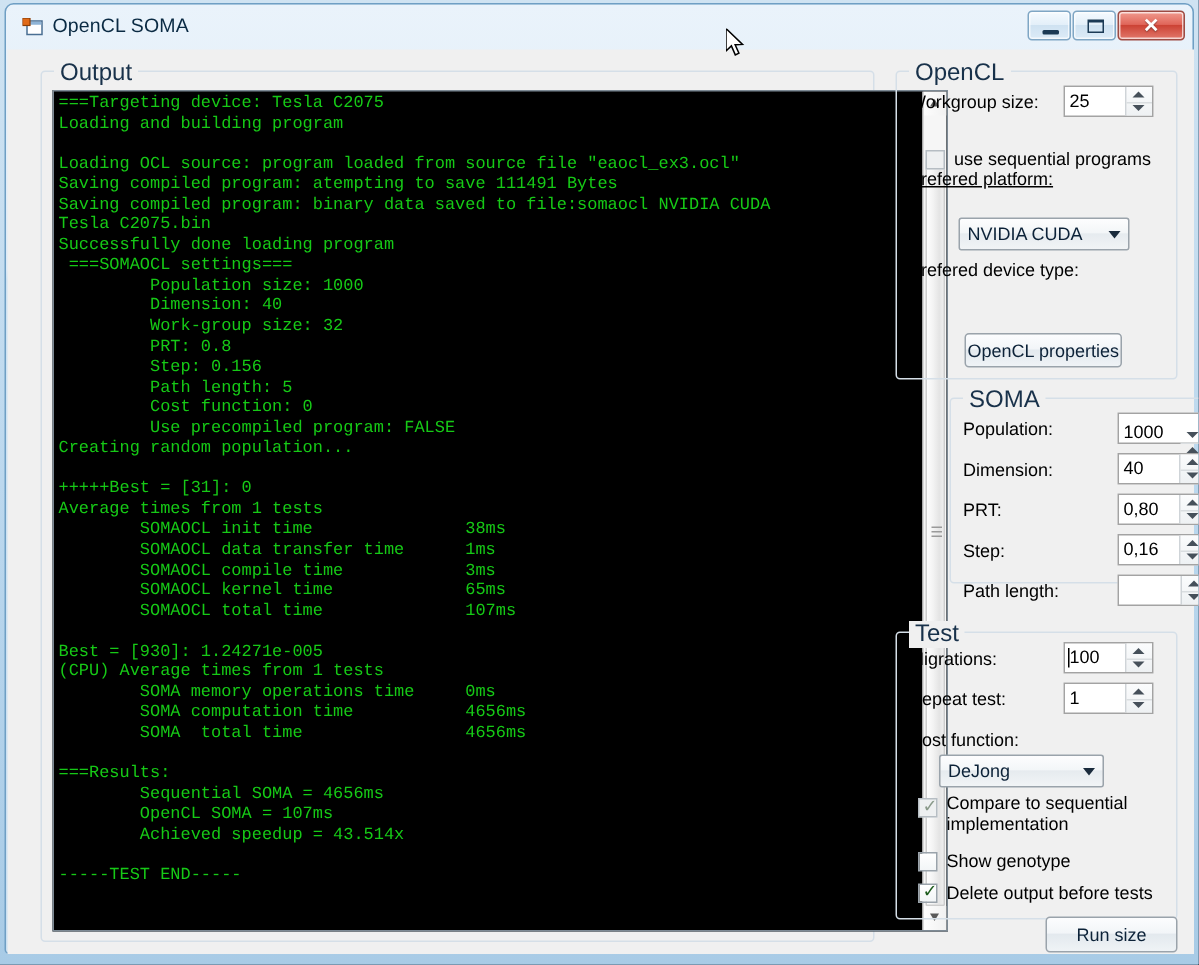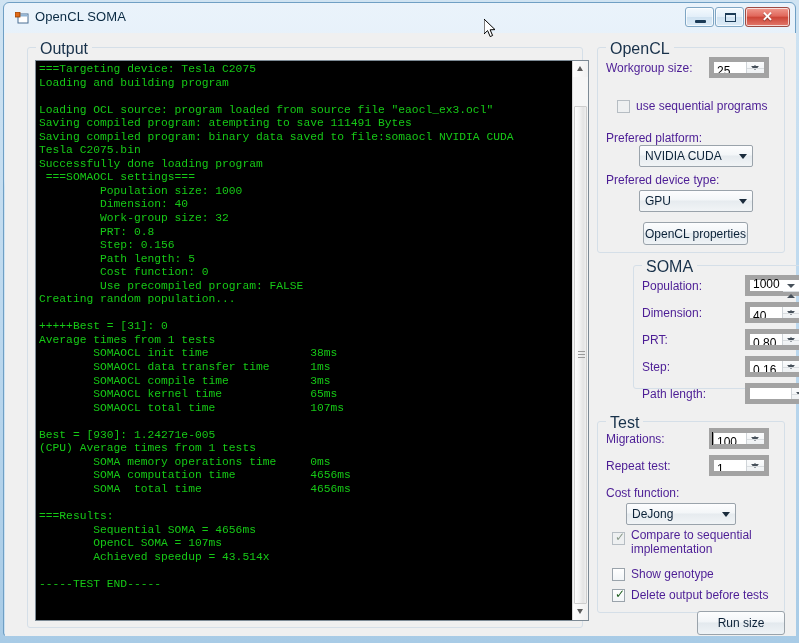--- a/index.html
+++ b/index.html
@@ -114,21 +114,21 @@
     color: #18314a;
     white-space: nowrap;
   }
 
   
   #gb-output { left: 22px; top: 14px; width: 556px; height: 581px; }
 
   .console {
     position: absolute;
     left: 7px; top: 12px;
-    width: 554px; height: 561px;
+    width: 597px; height: 561px;
     background: #000000;
     border: 1px solid #7d8a95;
     box-sizing: border-box;
     overflow: hidden;
   }
   .console-text {
     position: absolute;
     left: 3px; top: 2px;
     width: 528px;
     font-family: "Liberation Mono", "DejaVu Sans Mono", monospace;
@@ -185,29 +185,29 @@
   }
 
   
   #gb-opencl { left: 592px; top: 14px; width: 188px; height: 206px; }
   #gb-soma   { left: 592px; top: 232px; width: 188px; height: 124px; margin-left: 36px; }
   #gb-test   { left: 592px; top: 388px; width: 188px; height: 192px; }
 
   .lbl {
     position: absolute;
     font-size: 12px;
-    color: #4c1d95;
+    color: #000000;
     white-space: nowrap;
   }
 
   
   .spin {
     position: absolute;
     height: 21px;
-    border: 5px solid #a3a3a3;
+    border: 1px solid #a3a3a3;
     background: #ffffff;
     box-sizing: border-box;
     display: flex;
   }
   .spin .val {
     flex: 1;
     font-size: 12px;
     color: #000;
     padding: 2px 0 0 3px;
     box-sizing: border-box;
@@ -416,31 +416,27 @@
           <span class="val">25</span>
           <span class="btns">
             <i class="spin-arrow u"></i>
             <i class="spin-arrow d"></i>
           </span>
         </div>
 
         <span class="cbx disabled" style="left:19px; top:52px;"></span>
         <span class="lbl" style="left:38px; top:51px;">use sequential programs</span>
 
-        <span class="lbl" style="left:8px; top:83px;">Prefered platform:</span>
+        <span class="lbl" style="left:8px; top:64px;text-decoration:underline;">Prefered platform:</span>
         <div class="combo" style="left:41px; top:97px; width:114px;">
           <span class="ctext">NVIDIA CUDA</span>
           <span class="cbtn"></span>
         </div>
 
         <span class="lbl" style="left:8px; top:125px;">Prefered device type:</span>
-        <div class="combo" style="left:41px; top:142px; width:114px;">
-          <span class="ctext">GPU</span>
-          <span class="cbtn"></span>
-        </div>
 
         <div class="btn" style="left:45px; top:174px; width:105px; height:23px;">
           <span>OpenCL properties</span>
         </div>
       </div>
 
       <div class="groupbox" id="gb-soma">
         <span class="gb-title">SOMA</span>
 
         <span class="lbl" style="left:8px; top:13px;">Population:</span>

